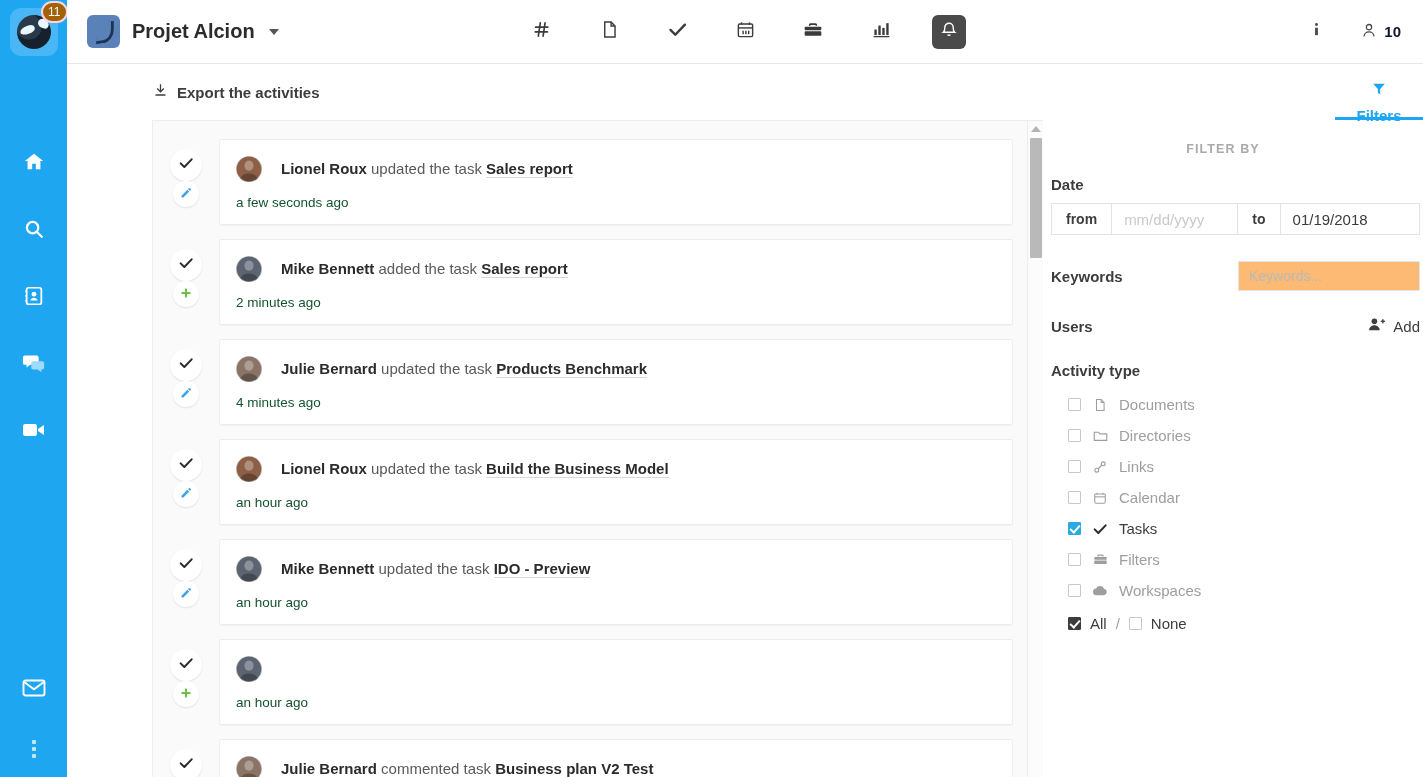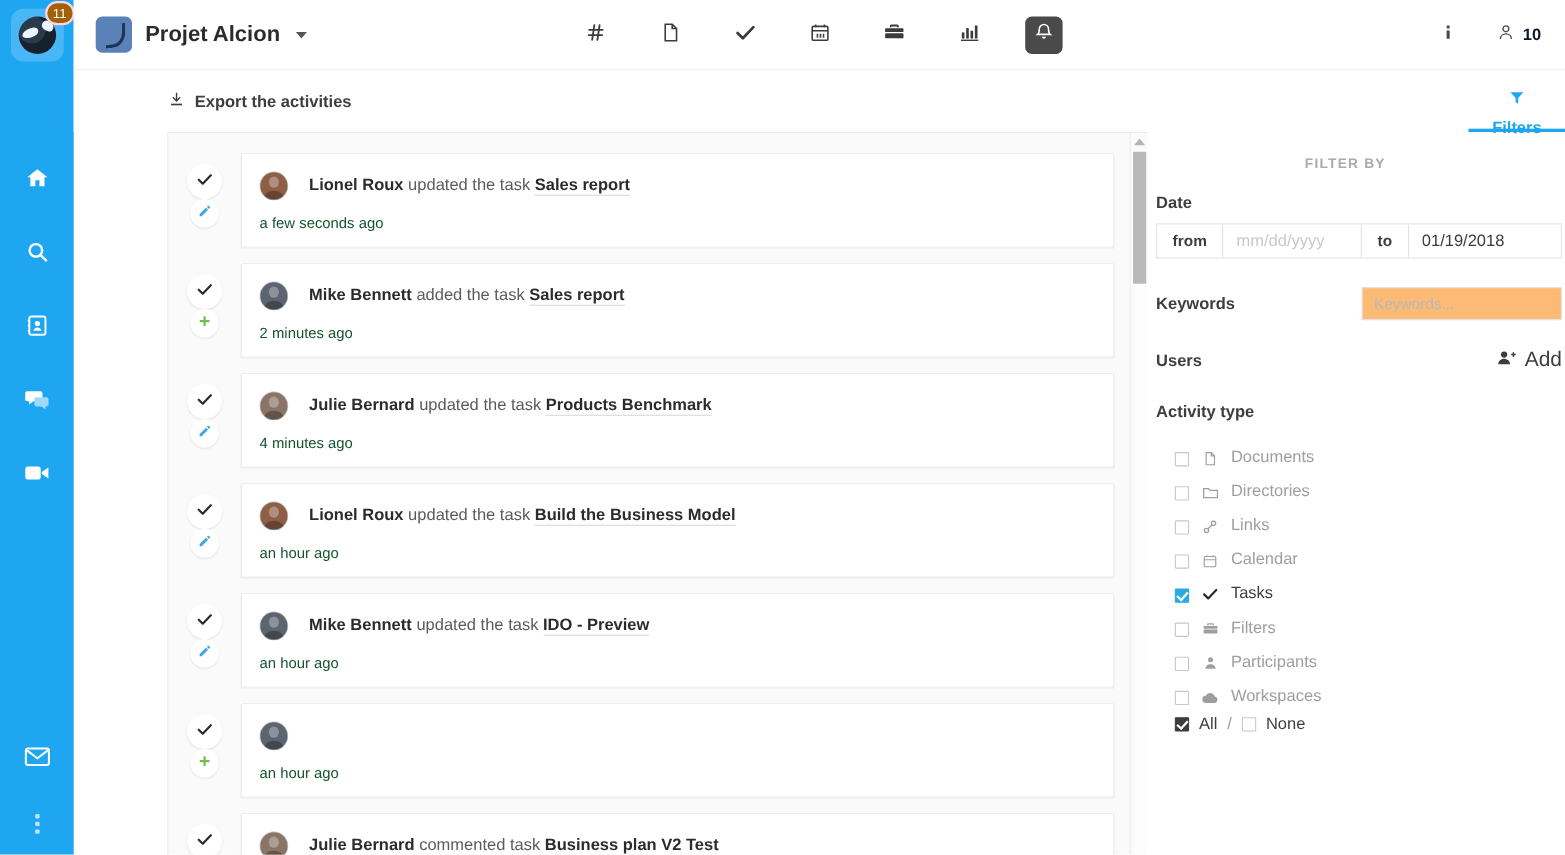--- a/index.html
+++ b/index.html
@@ -240,25 +240,25 @@
   .date-inp.from { width: 200px; }
   .date-inp.to { flex: 1 1 auto; }
   .kw-row { display:flex; align-items:center; justify-content:space-between; margin-top: 26px; }
   .kw-input {
     width: 182px; height: 30px; border: 1px solid #e3e3e3; background:#fdba74;
     padding: 0 10px; font-size: 14px; color: #3b3b3b; outline: none;
     font-family: "Liberation Sans", sans-serif;
   }
   .kw-input::placeholder { color: #b9b9b9; }
   .users-row { display:flex; align-items:center; justify-content:space-between; margin-top: 26px; }
-  .add-users { display:flex; align-items:center; gap:8px; color:#3d3d3d; font-size:19px; cursor:pointer; }
+  .add-users { display:flex; align-items:center; gap:8px; color:#3d3d3d; font-size:15px; cursor:pointer; }
   .atype { margin-top: 27px; }
   .atype-list { margin-top: 10px; }
   .atype-item {
-    display: flex; align-items: flex-end; gap: 11px;
+    display: flex; align-items: center; gap: 11px;
     height: 31px; padding-left: 17px;
     color: #9e9e9e; font-size: 15px; cursor: pointer;
   }
   .atype-item.on { color: #3d3d3d; }
   .cb {
     width: 13px; height: 13px; border: 1px solid #c8c8c8; background: #fff;
     flex: 0 0 13px; border-radius: 1px; position: relative;
   }
   .cb.checked-blue { background: #29abe2; border-color: #29abe2; }
   .cb.checked-dark { background: #3d3d3d; border-color: #3d3d3d; }
@@ -759,30 +759,20 @@
                       <path d="M9 4h6a2 2 0 0 1 2 2v1h-2V6H9v1H7V6a2 2 0 0 1 2-2z"></path>
                       <rect x="2" y="8" width="20" height="4.2" rx="1"></rect>
                       <rect x="2" y="13.4" width="20" height="5.6" rx="1"></rect>
                     </svg>
                   </span>
                   <span>Filters</span>
                 </div>
                 <div class="atype-item">
                   <span class="cb"></span>
                   <span class="atype-ico">
-                    <svg width="13" height="14" viewBox="0 0 24 24" fill="#9e9e9e">
-                      <circle cx="12" cy="6" r="4.2"></circle>
-                      <path d="M3.5 21c0-4.3 3.8-7.5 8.5-7.5s8.5 3.2 8.5 7.5z"></path>
-                    </svg>
-                  </span>
-                  <span>Participants</span>
-                </div>
-                <div class="atype-item">
-                  <span class="cb"></span>
-                  <span class="atype-ico">
                     <svg width="16" height="13" viewBox="0 0 24 18" fill="#9e9e9e">
                       <path d="M6.5 16a5 5 0 0 1-.4-9.98A6.6 6.6 0 0 1 18.3 6.9 4.6 4.6 0 0 1 18 16z"></path>
                     </svg>
                   </span>
                   <span>Workspaces</span>
                 </div>
               </div>
             <div class="all-none">
               <span class="cb checked-dark"></span>
               <span>All</span>

